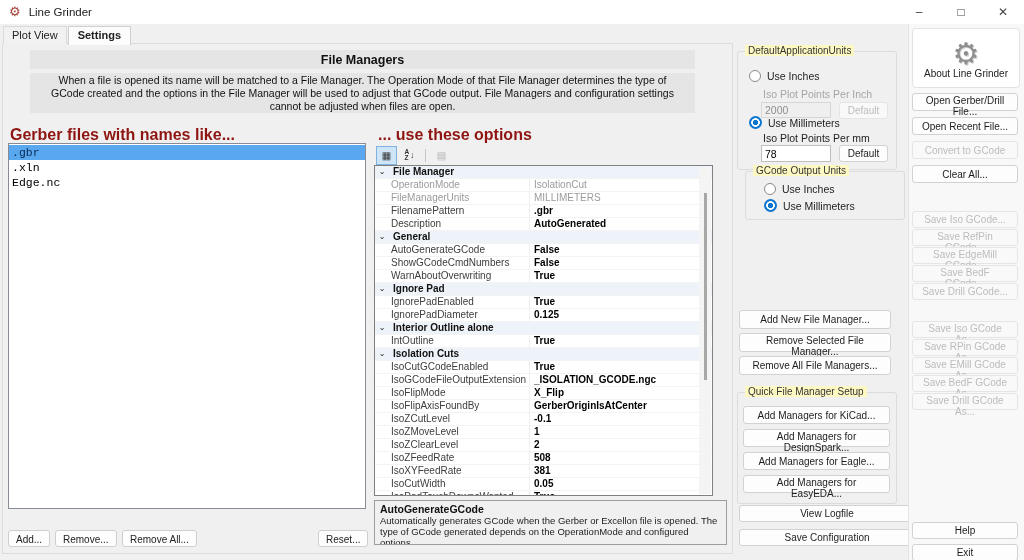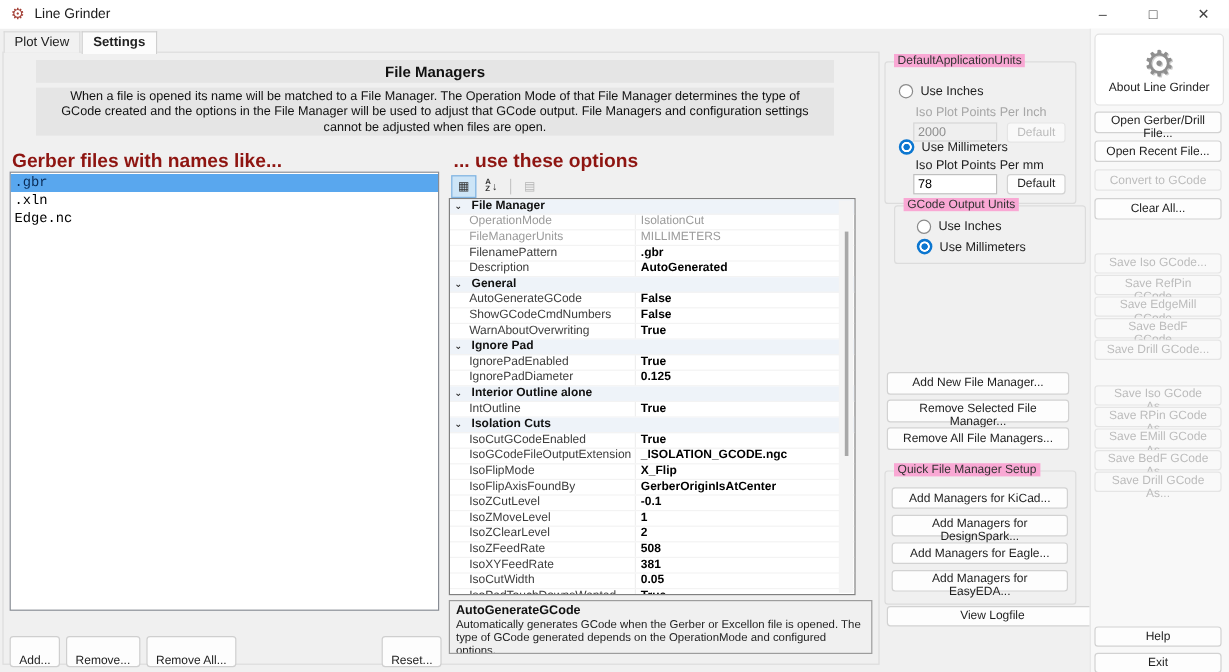--- a/index.html
+++ b/index.html
@@ -33,21 +33,21 @@
 
   .red-heading{position:absolute;font-size:16px;font-weight:bold;color:var(--heading-red,#8e1511);}
 
   
   .listbox{position:absolute;left:8px;top:143px;width:358px;height:366px;background:#fff;
            border:1px solid #888c94;box-sizing:border-box;padding-top:1px;
            font-family:"Liberation Mono",monospace;font-size:11.5px;color:#000;}
   .list-item{height:15px;line-height:15px;padding-left:3px;}
   .list-item.selected{background:var(--selection-blue,#59a7ee);color:#0a2c57;}
 
-  .bl-btn{position:absolute;top:530px;height:17px;padding:12px 7px;font-size:10px;color:#222;
+  .bl-btn{position:absolute;top:530px;height:17px;padding:1px 7px;font-size:10px;color:#222;
           background:#fdfdfd;border:1px solid #cfcfcf;border-radius:3px;line-height:15px;
           font-family:inherit;}
 
   
   .options-col{position:absolute;left:374px;top:145px;width:353px;}
   .pg-toolbar{width:339px;height:20px;display:flex;align-items:center;gap:2px;padding-left:2px;box-sizing:border-box;}
   .tb-btn{width:19px;height:17px;display:flex;align-items:center;justify-content:center;
           font-size:10px;color:#333;border:1px solid transparent;}
   .tb-btn.active{background:#cde5f7;border-color:#7fb2e0;}
   .tb-btn.disabled{color:#b5b5b5;}
@@ -71,21 +71,21 @@
   .pg-scroll{position:absolute;right:1px;top:1px;bottom:1px;width:12px;background:#f4f4f4;}
   .pg-thumb{position:absolute;left:5px;width:3px;top:8%;height:57%;background:#a8a8a8;}
 
   .pg-help{width:353px;height:45px;margin-top:4px;background:#f0f0f0;border:1px solid #9d9d9d;
            box-sizing:border-box;padding:2px 5px;overflow:hidden;}
   .pg-help .ht{font-size:10.5px;font-weight:bold;color:#111;}
   .pg-help .hx{font-size:9.5px;color:#222;line-height:11px;}
 
   
   .groupbox{position:absolute;border:1px solid #dcdcdc;border-radius:3px;}
-  .gb-label{position:absolute;top:-7px;left:7px;background:#f9a8d4;padding:0 3px;font-size:10px;color:#333;}
+  .gb-label{position:absolute;top:-7px;left:7px;background:#fef9c3;padding:0 3px;font-size:10px;color:#333;}
   .radio{width:12px;height:12px;border-radius:50%;background:#fff;border:1px solid #8a8a8a;
          box-sizing:border-box;flex:none;}
   .radio.checked{border:none;width:13px;height:13px;
      background:radial-gradient(circle,var(--radio-blue,#0b76d0) 0 26%,#fff 32% 44%,var(--radio-blue,#0b76d0) 50% 100%);}
   .radio-row{position:absolute;display:flex;align-items:center;gap:6px;font-size:10.5px;color:#1d1d1d;}
   .sub-label{position:absolute;font-size:10.5px;color:#1d1d1d;}
   .sub-label.dim{color:#a6a6a6;}
   .txt{position:absolute;font-size:10.5px;padding:1px 3px;border:1px solid #bfbfbf;background:#fff;
        color:#000;box-sizing:border-box;font-family:inherit;}
   .txt:disabled{background:#efefef;color:#8f8f8f;border-color:#d6d6d6;}
@@ -343,20 +343,21 @@
     <span class="gb-label">Quick File Manager Setup</span>
   </div>
   <div class="qs-buttons">
       <button class="btn qs-btn">Add Managers for KiCad...</button>
       <button class="btn qs-btn">Add Managers for DesignSpark...</button>
       <button class="btn qs-btn">Add Managers for Eagle...</button>
       <button class="btn qs-btn">Add Managers for EasyEDA...</button>
     </div>
 
   <button class="btn wide-btn" style="top:505px;">View Logfile</button>
+  <button class="btn wide-btn" style="top:529px;">Save Configuration</button>
 
   <div class="action-col">
     <div class="about-panel">
       <span class="about-gear">⚙</span>
       <span class="about-label">About Line Grinder</span>
     </div>
     <div class="action-buttons">
         <button class="btn act-btn">Open Gerber/Drill File...</button>
         <button class="btn act-btn">Open Recent File...</button>
         <button class="btn act-btn off" disabled="">Convert to GCode</button>

